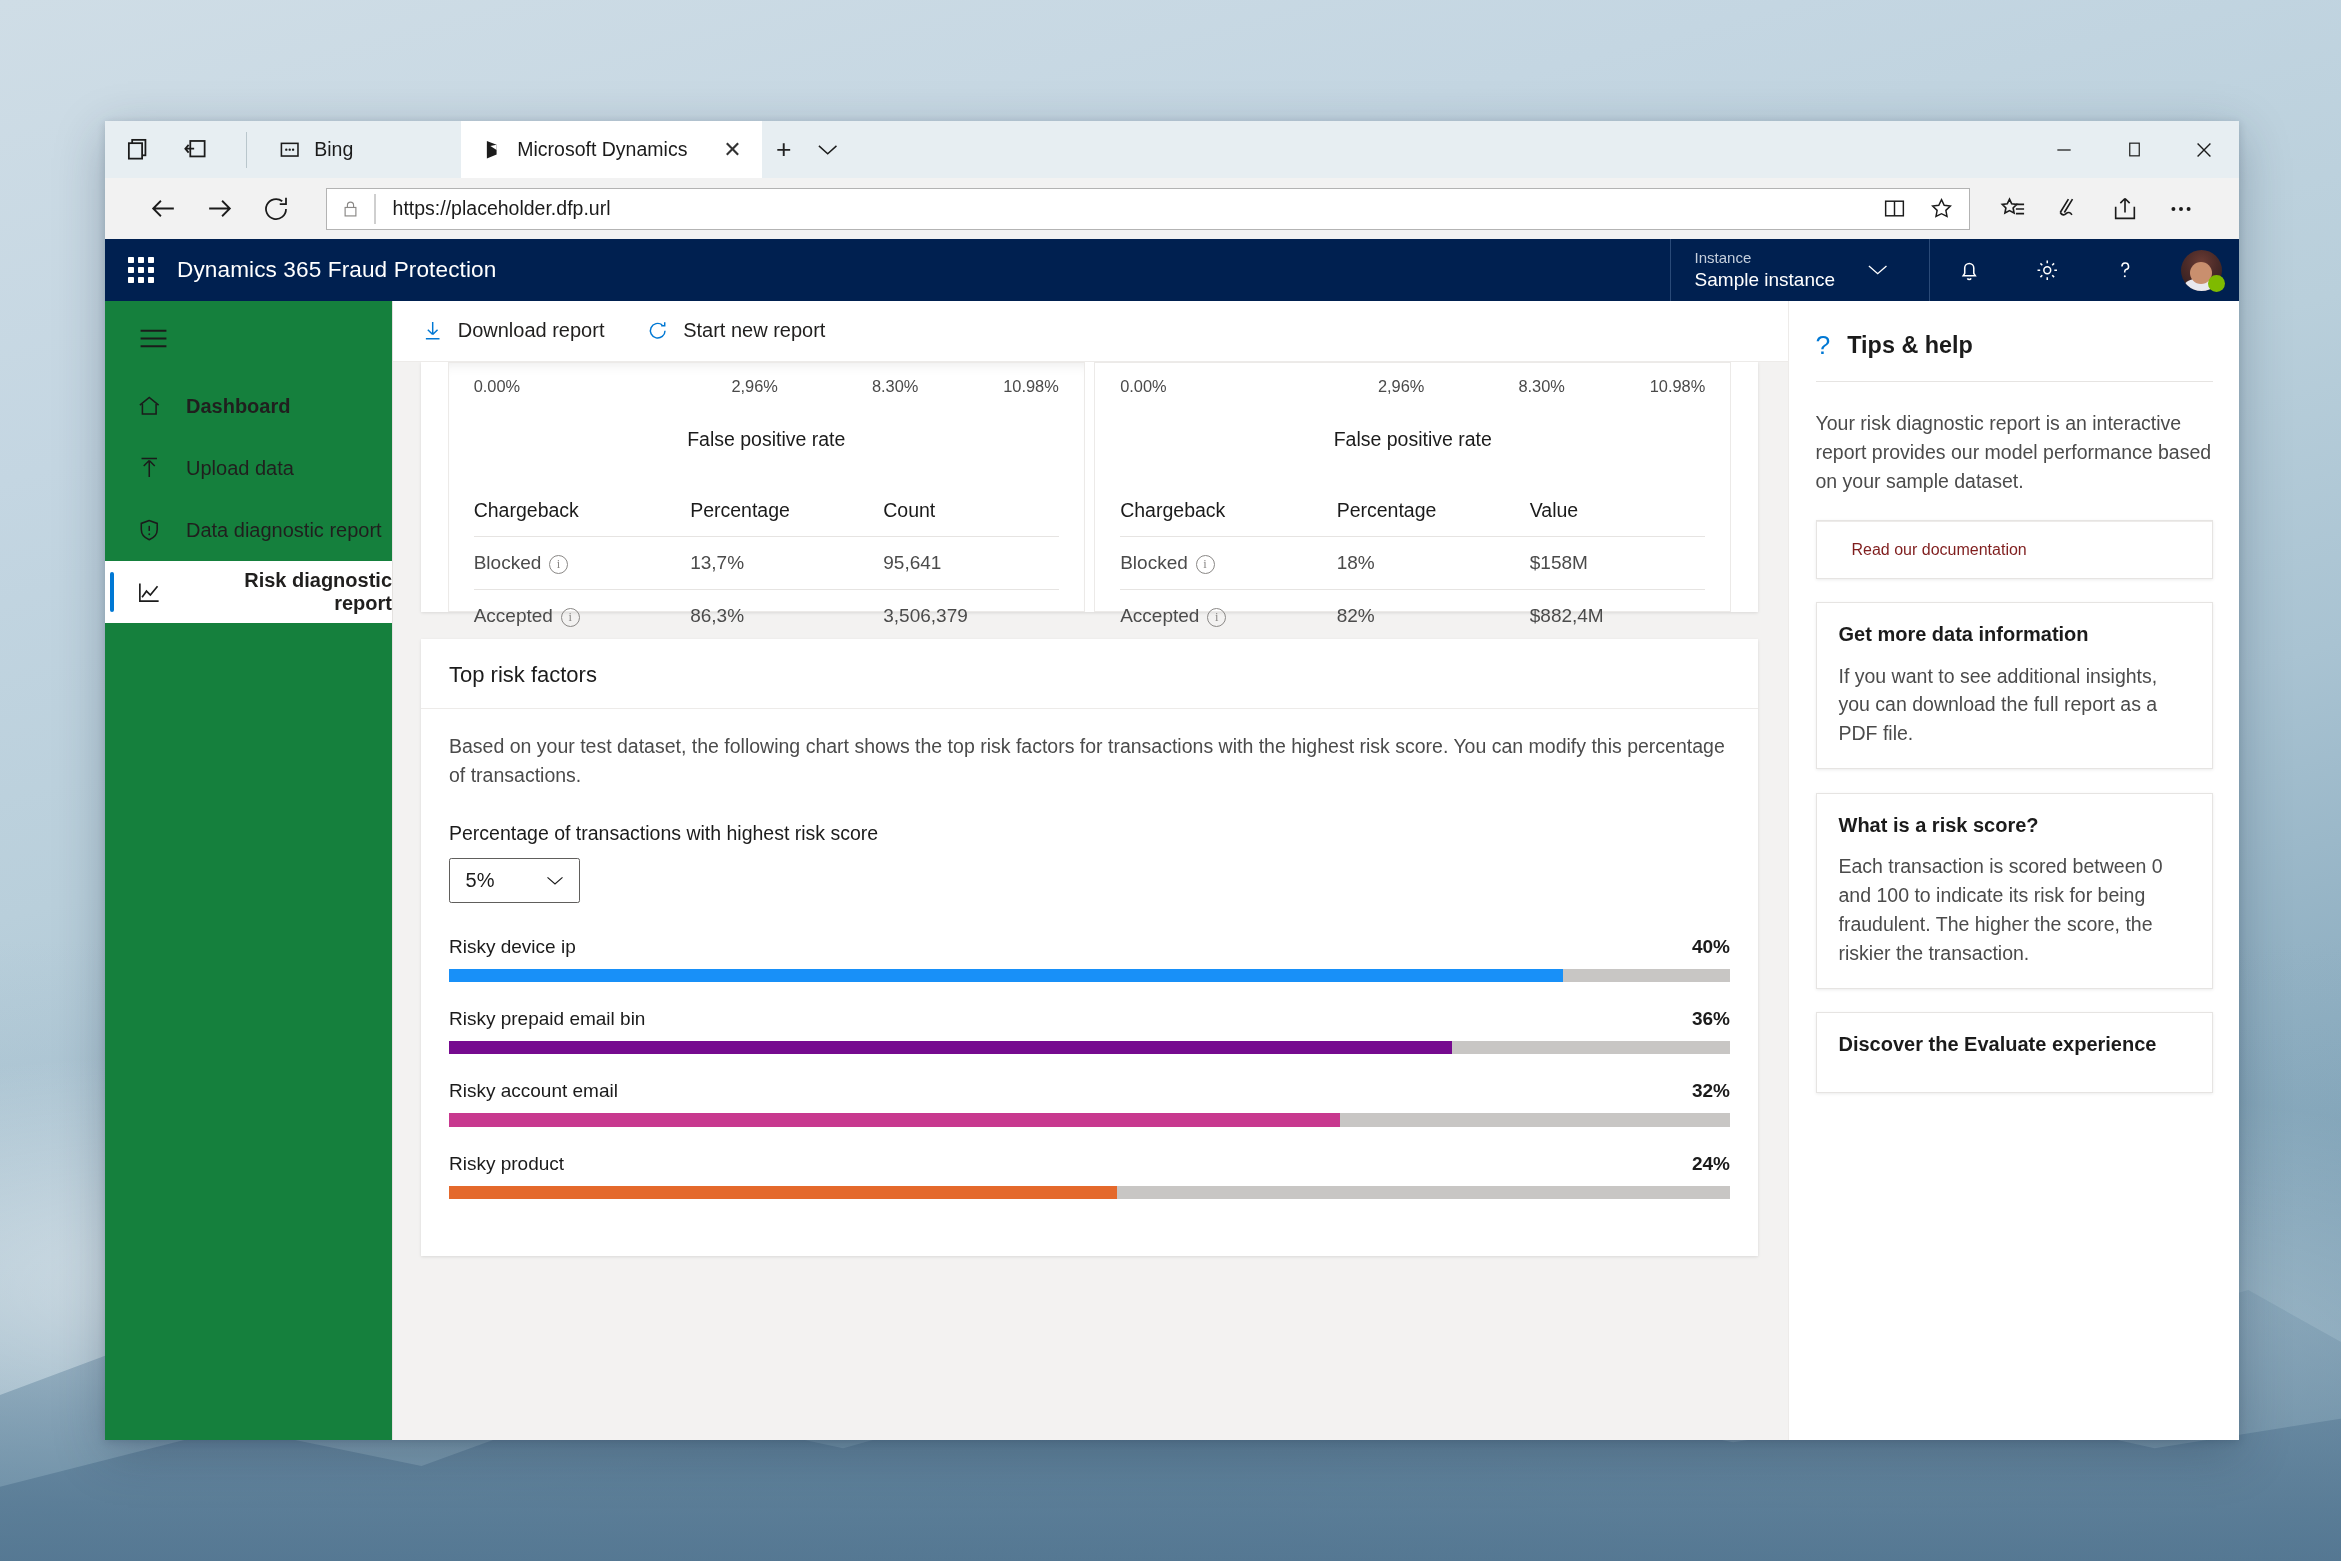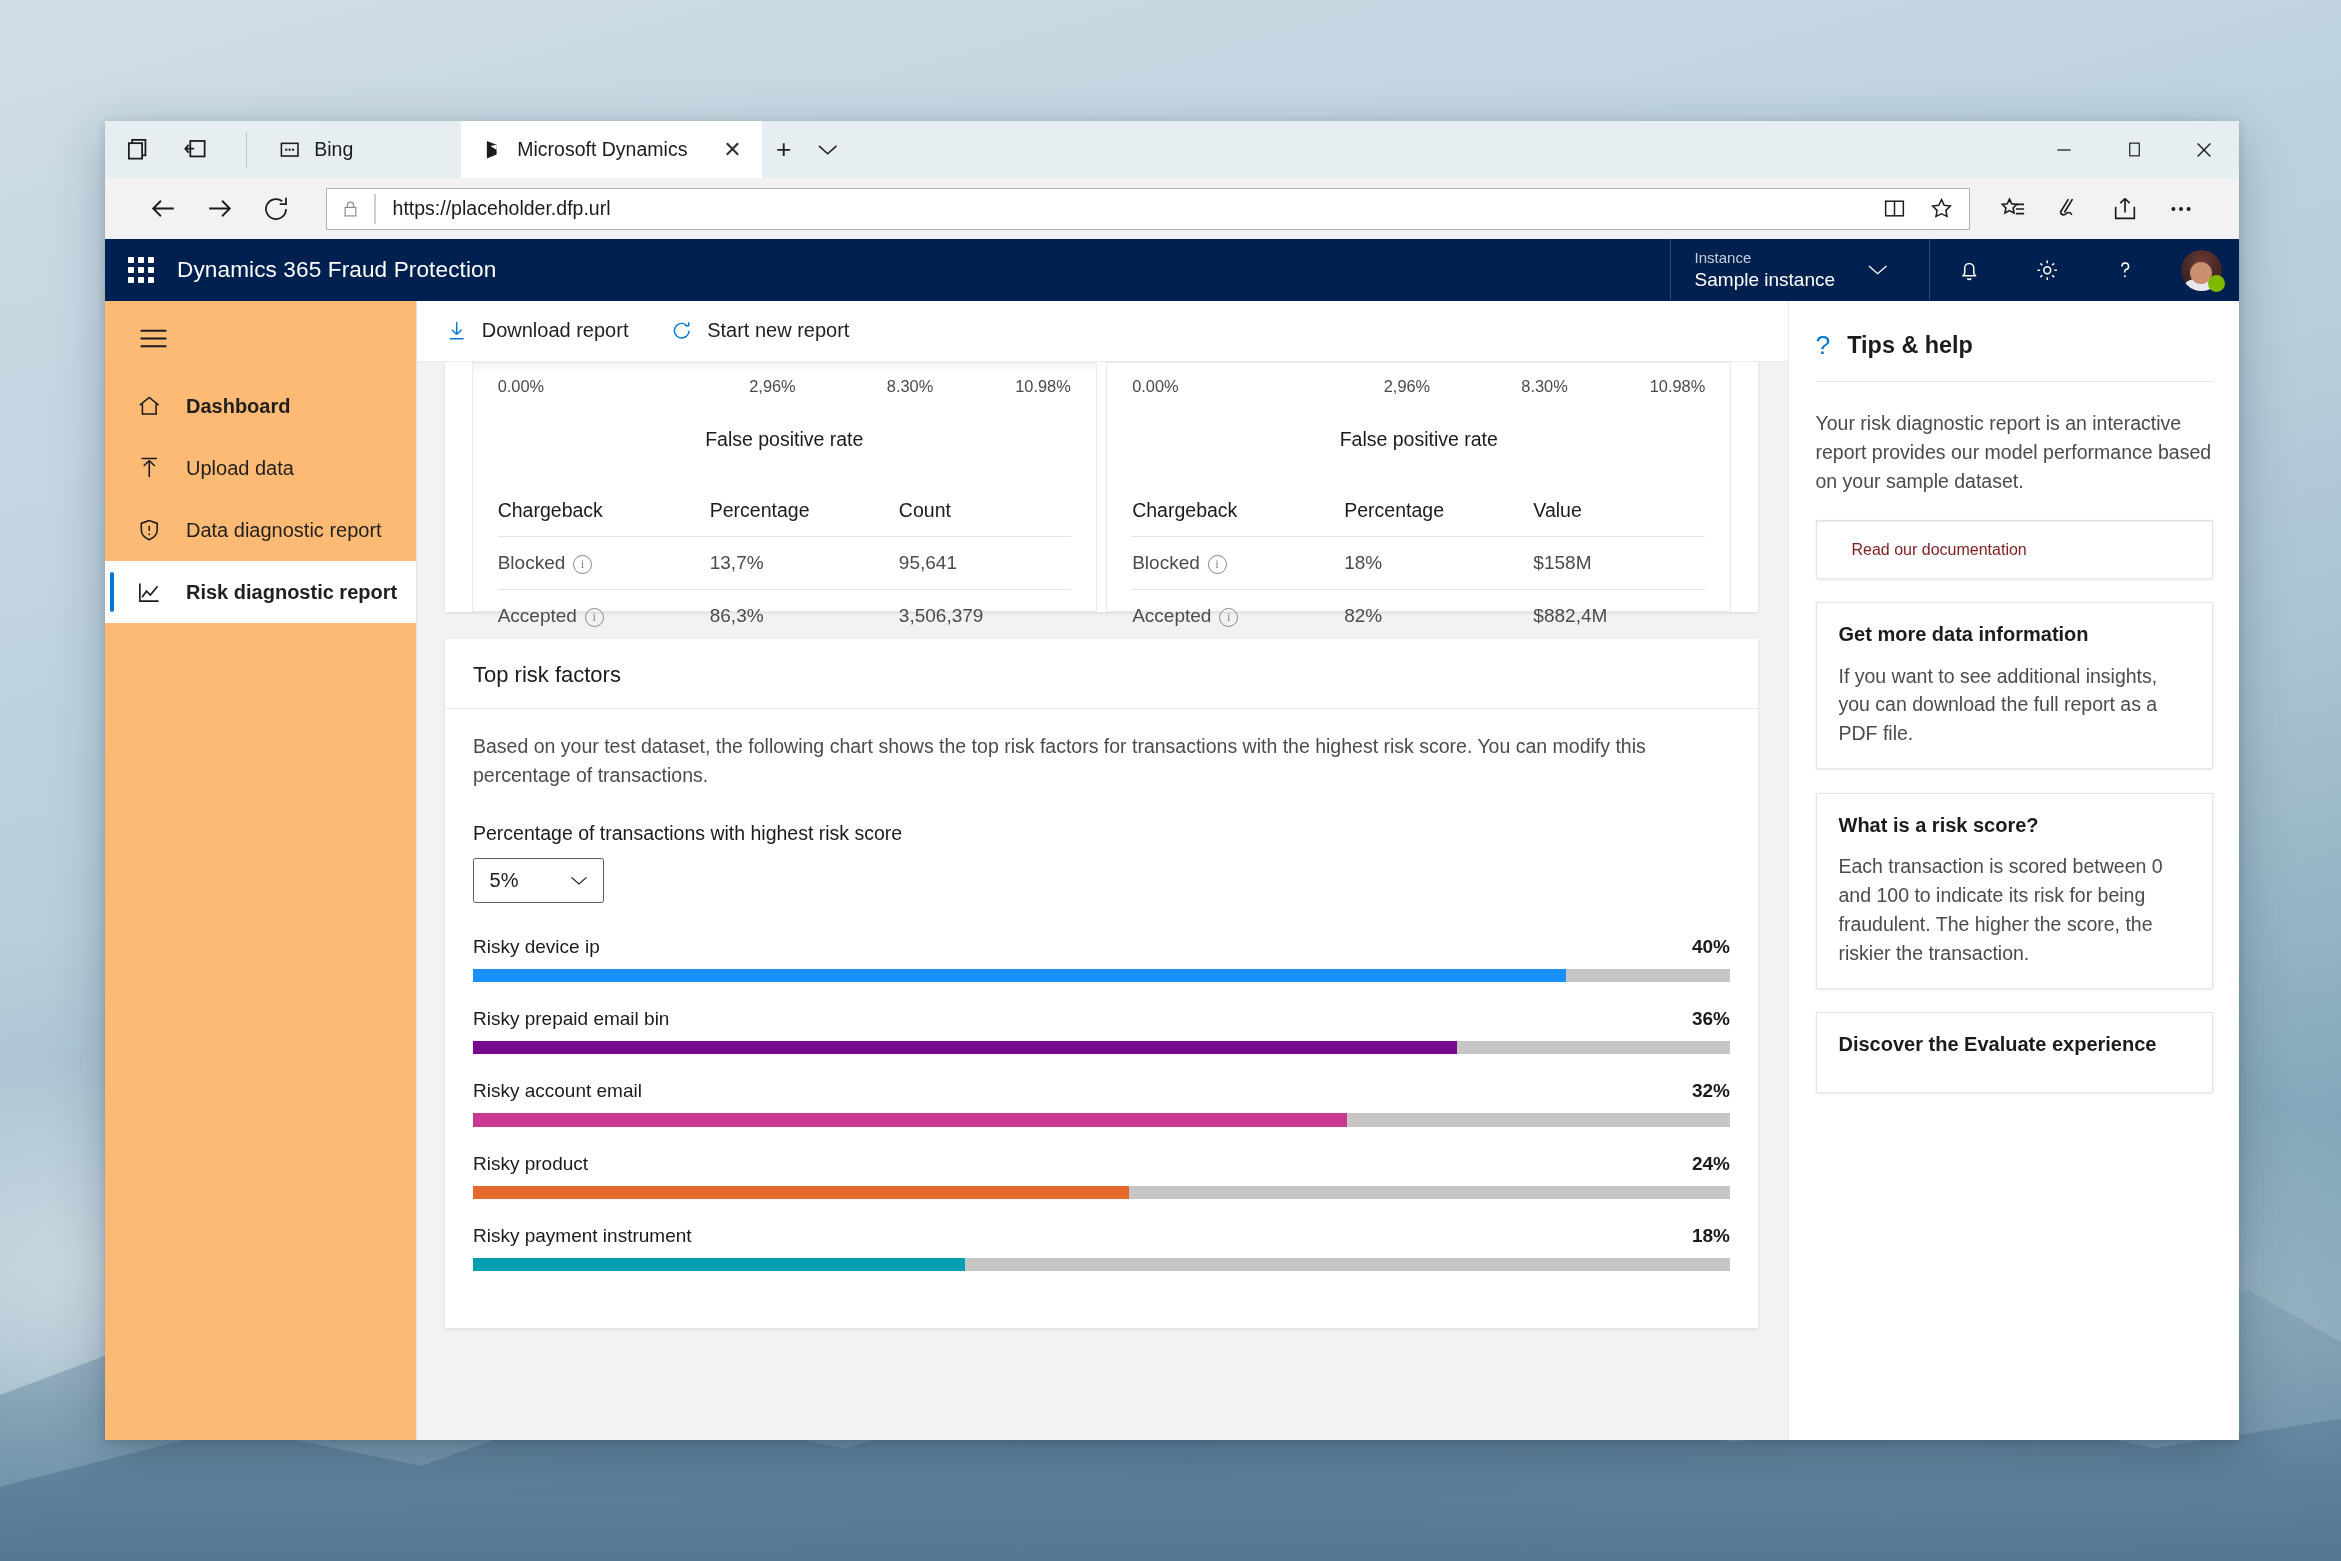--- a/index.html
+++ b/index.html
@@ -105,21 +105,21 @@
   }
   .presence {
     position: absolute; right: 14px; bottom: 9.4px; width: 17px; height: 17px; border-radius: 50%;
     background: #7fba00;
   }
 
   
   .appbody { display: flex; height: 1139px; background: #f3f2f1; }
 
   
-  .leftnav { width: 312px; background: #fdba74; border-right: 0.8px solid #e3e1df; }
+  .leftnav { width: 288px; background: #15803d; border-right: 0.8px solid #e3e1df; text-align: right; }
   .hamburger { height: 74px; display: flex; align-items: center; padding-left: 33px; }
   .navitem {
     height: 62px; display: flex; align-items: center; gap: 20px;
     padding-left: 28px; font-size: 20px; color: #201f1e; position: relative;
   }
   .navitem.active { background: #ffffff; font-weight: 700; }
   .navitem.active::before {
     content: ""; position: absolute; left: 4.7px; top: 11px; bottom: 11px; width: 4.7px;
     background: #0078d4; border-radius: 2.3px;
   }
@@ -568,29 +568,20 @@
                 </div>
                 <div class="barrow">
                   <div class="barlabels">
                     <span>Risky product</span>
                     <span class="pct">24%</span>
                   </div>
                   <div class="bartrack" style="background: rgb(200, 198, 196);">
                     <div class="barfill" style="width: 52.1739%; background: rgb(228, 105, 44);"></div>
                   </div>
                 </div>
-                <div class="barrow">
-                  <div class="barlabels">
-                    <span>Risky payment instrument</span>
-                    <span class="pct">18%</span>
-                  </div>
-                  <div class="bartrack" style="background: rgb(200, 198, 196);">
-                    <div class="barfill" style="width: 39.1304%; background: rgb(0, 160, 176);"></div>
-                  </div>
-                </div>
               </div>
           </div>
         </div>
 
       </div>
     </div>
 
     <div class="rail">
       <div class="rail-head">
         <span class="rail-q">?</span>

